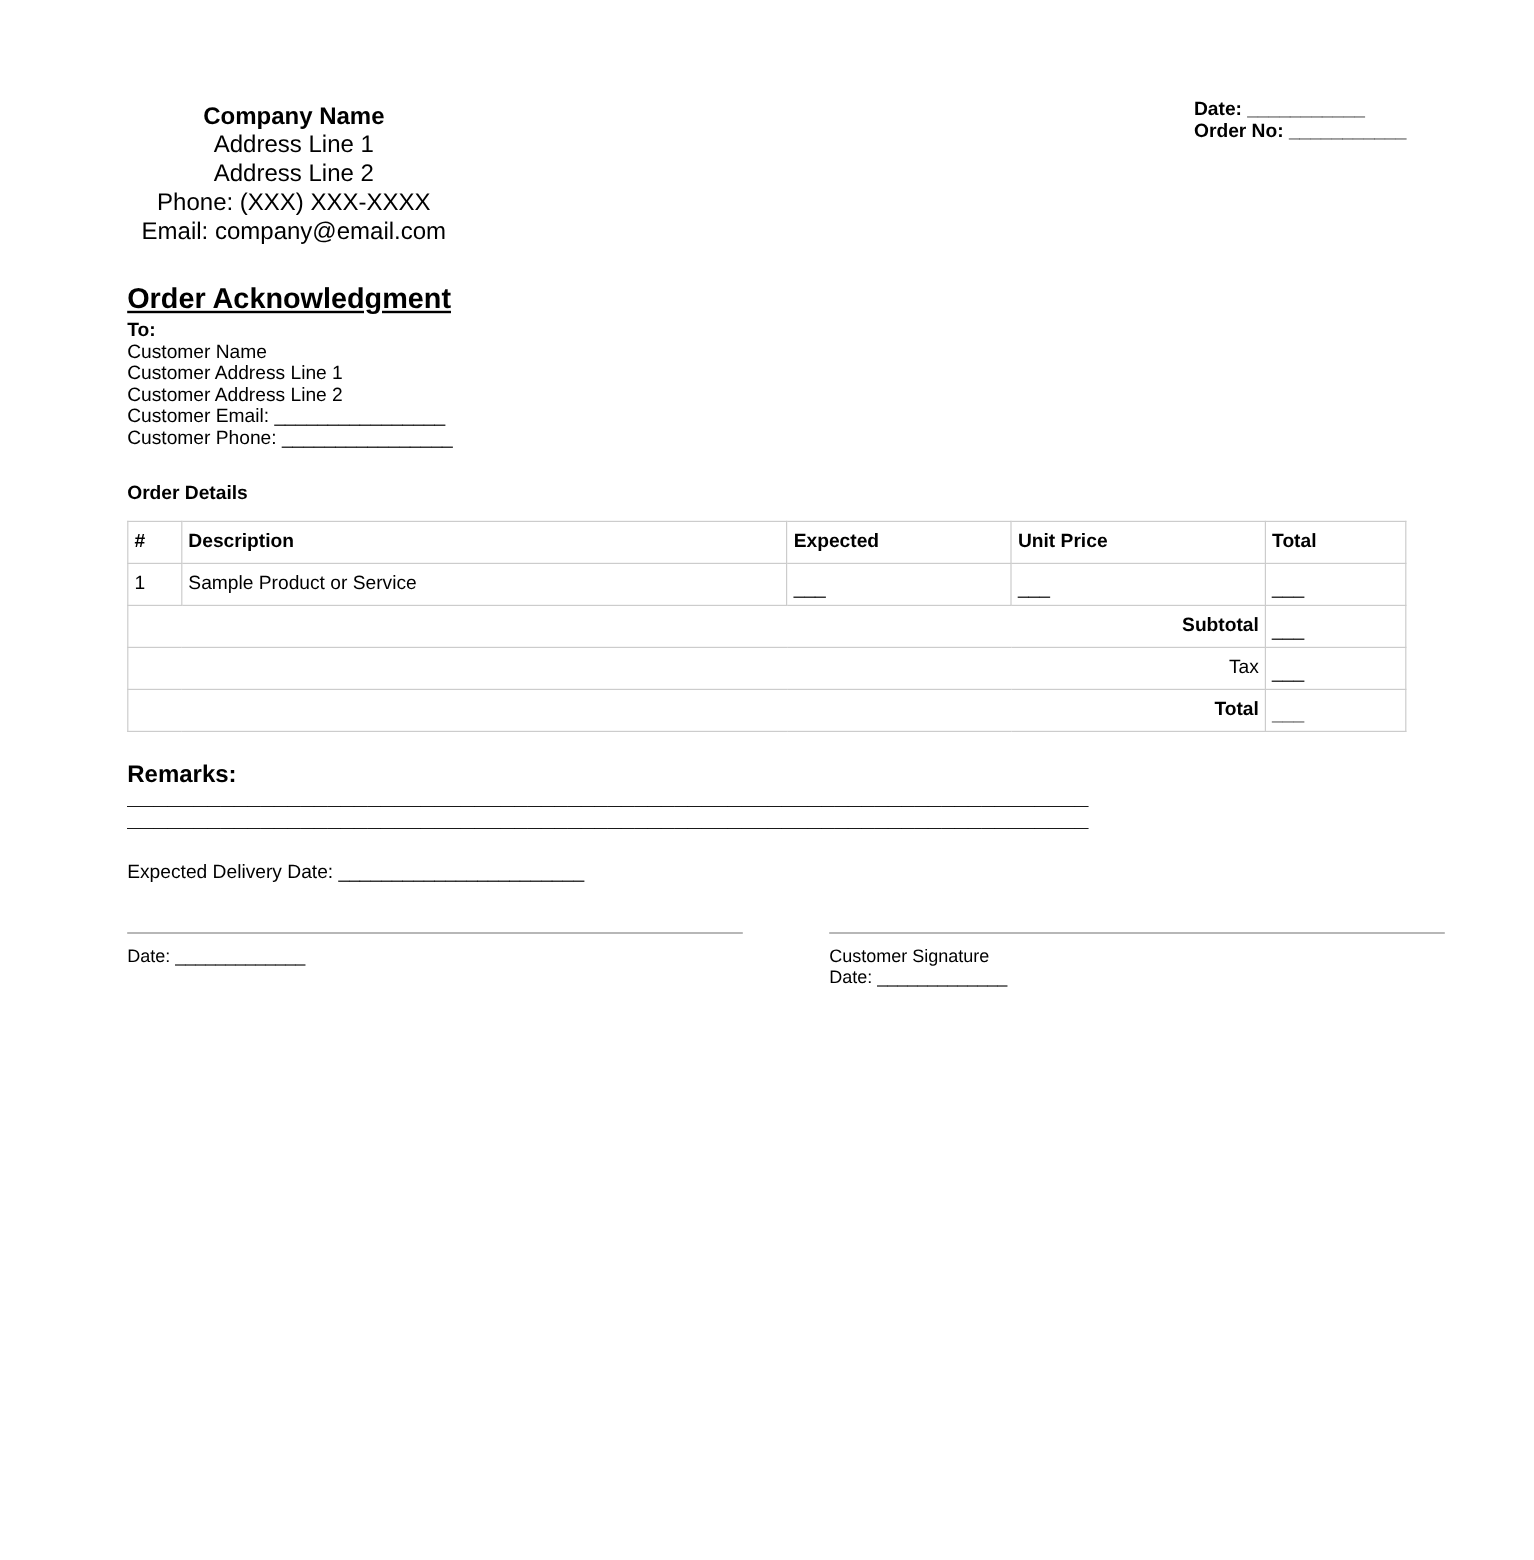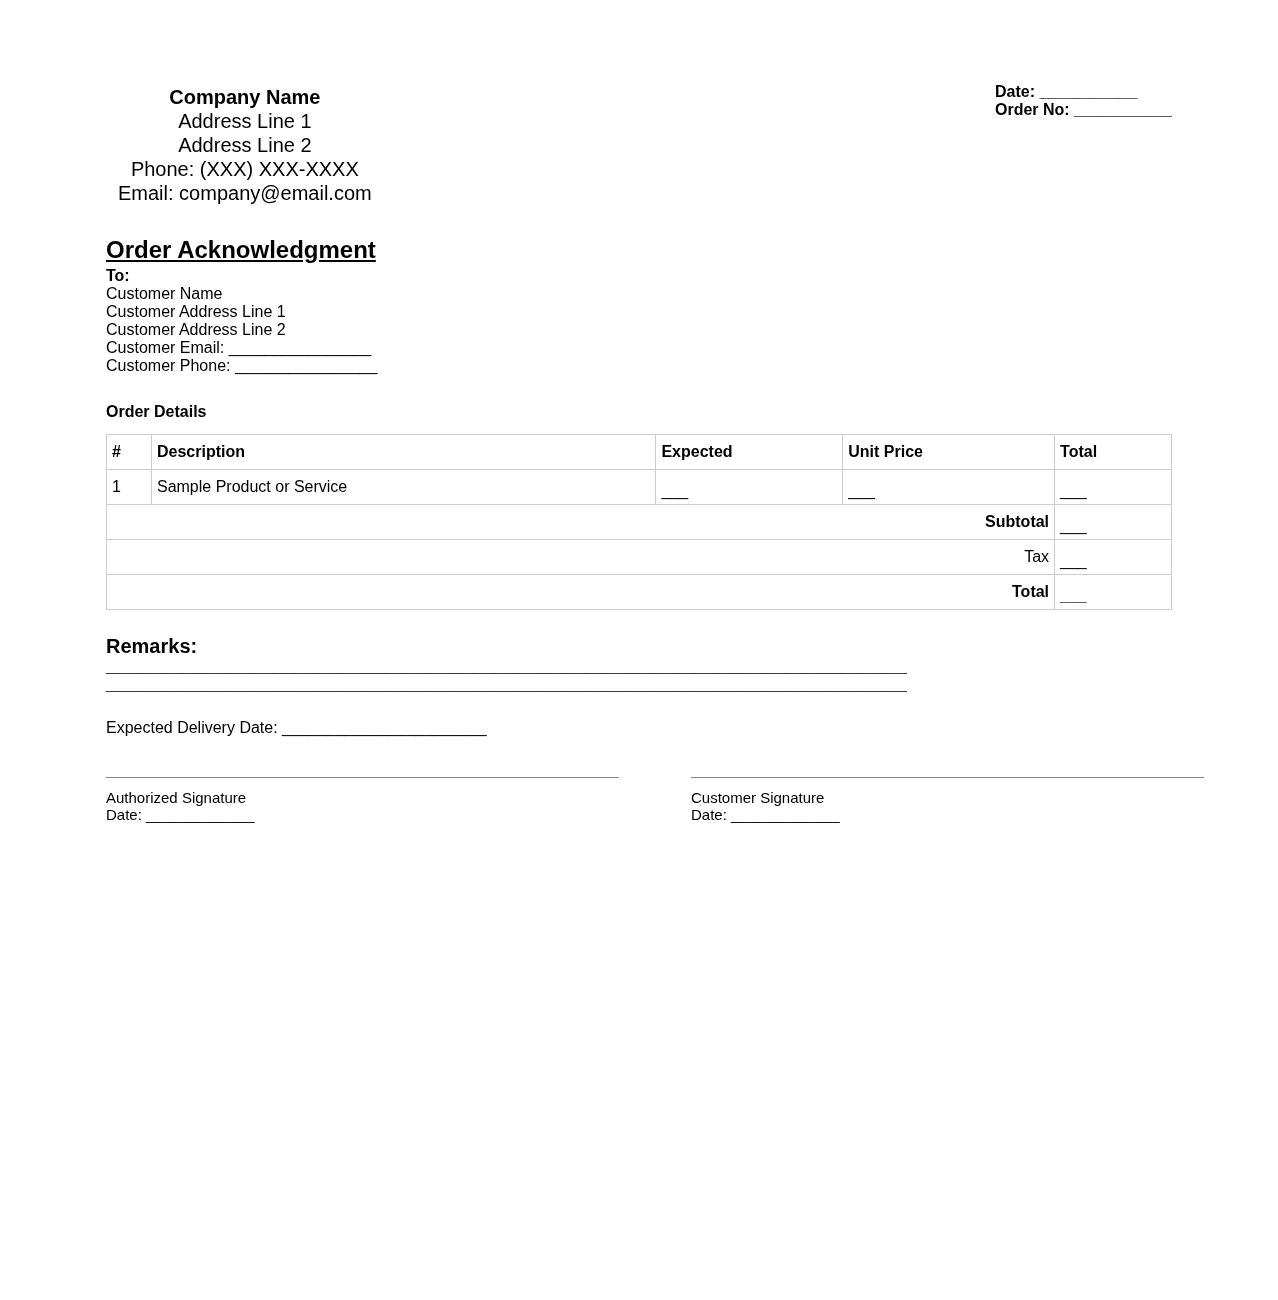--- a/index.html
+++ b/index.html
@@ -110,21 +110,20 @@
   <div class="remarks">
     <div class="lbl">Remarks:</div>
     <div class="line">________________________________________________________________________</div>
     <div class="line">________________________________________________________________________</div>
   </div>
 
   <div class="delivery">Expected Delivery Date: _______________________</div>
 
   <div class="sig left">
     <div class="rule"></div>
-    <div>Authorized Signature</div>
     <div>Date: _____________</div>
   </div>
 
   <div class="sig right">
     <div class="rule"></div>
     <div>Customer Signature</div>
     <div>Date: _____________</div>
   </div>
 
 </div>

